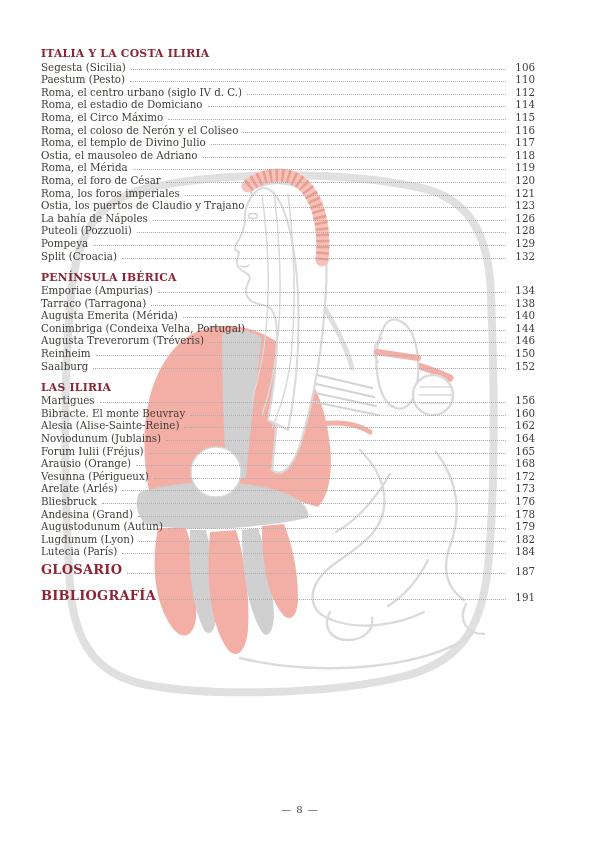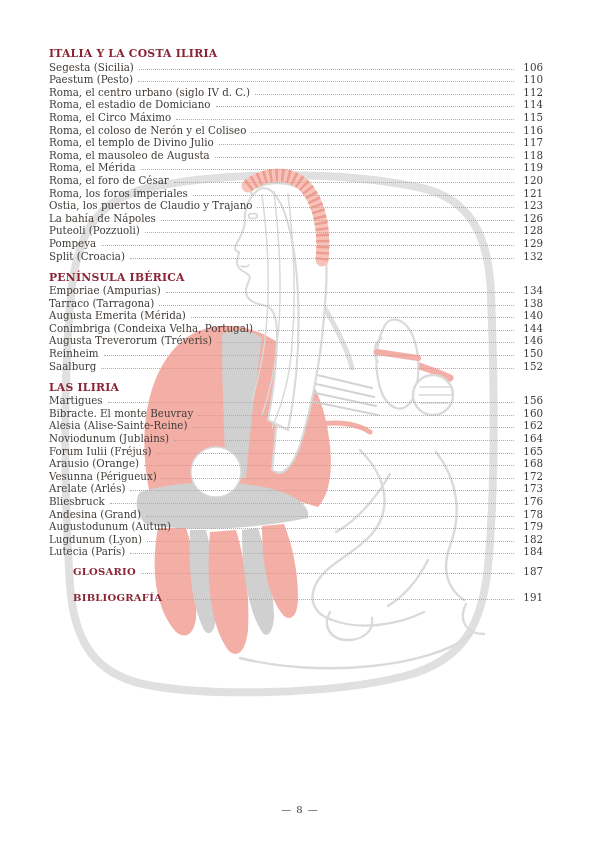--- a/index.html
+++ b/index.html
@@ -1,36 +1,36 @@
 <!DOCTYPE html>
 <html style="--heading: #8b2433; --body: #413c38; --leader: #ababab; --watermark-red: #f2a79d; --watermark-red-deep: #ec9285; --watermark-gray: #cbcbcb; --watermark-outline: #dddddd; --watermark-line: #d6d6d6;"><head>
 <meta charset="utf-8">
 <style>
   html,body{margin:0;padding:0;background:#ffffff;}
   .page{
     position:relative;width:600px;height:849px;background:#ffffff;overflow:hidden;
     font-family:"DejaVu Serif","Liberation Serif",serif;
   }
   .watermark{position:absolute;left:0;top:0;z-index:1;}
-  .content{position:absolute;left:49px;top:47px;width:494px;z-index:2;}
+  .content{position:absolute;left:41px;top:47px;width:494px;z-index:2;}
   .section-title{
     font-size:10.8px;font-weight:bold;color:var(--heading,#8b2433);
     letter-spacing:.25px;margin:9px 0 0 0;line-height:13px;
   }
   .toc-section:first-child .section-title{margin-top:0;}
   .row{
     display:flex;align-items:flex-end;height:12.6px;
     font-size:10.3px;color:var(--body,#413c38);
   }
   .lbl{white-space:nowrap;}
   .lead{flex:1;border-bottom:1px dotted var(--leader,#ababab);margin:0 5px 3px 5px;height:0;}
   .num{min-width:24px;text-align:right;}
   .row.standalone{margin-top:7px;}
   .row.standalone .lbl{
-    font-weight:bold;color:var(--heading,#8b2433);font-size:10px;letter-spacing:.25px;margin-left:24px;
+    font-weight:bold;color:var(--heading,#8b2433);font-size:13px;letter-spacing:.25px;
   }
   .row.standalone + .row.standalone{margin-top:13px;}
   .footer{
     position:absolute;left:0;top:804px;width:100%;text-align:center;z-index:2;
     font-size:10px;color:#3e3e3e;letter-spacing:1px;
   }
 </style>
 </head>
 <body>
 
@@ -154,21 +154,21 @@
     <span class="num">116</span>
   </div>
 
   <div class="row">
     <span class="lbl">Roma, el templo de Divino Julio</span>
     <span class="lead"></span>
     <span class="num">117</span>
   </div>
 
   <div class="row">
-    <span class="lbl">Roma, el mausoleo de Augusta</span>
+    <span class="lbl">Ostia, el mausoleo de Adriano</span>
     <span class="lead"></span>
     <span class="num">118</span>
   </div>
 
   <div class="row">
     <span class="lbl">Roma, el Mérida</span>
     <span class="lead"></span>
     <span class="num">119</span>
   </div>
 

